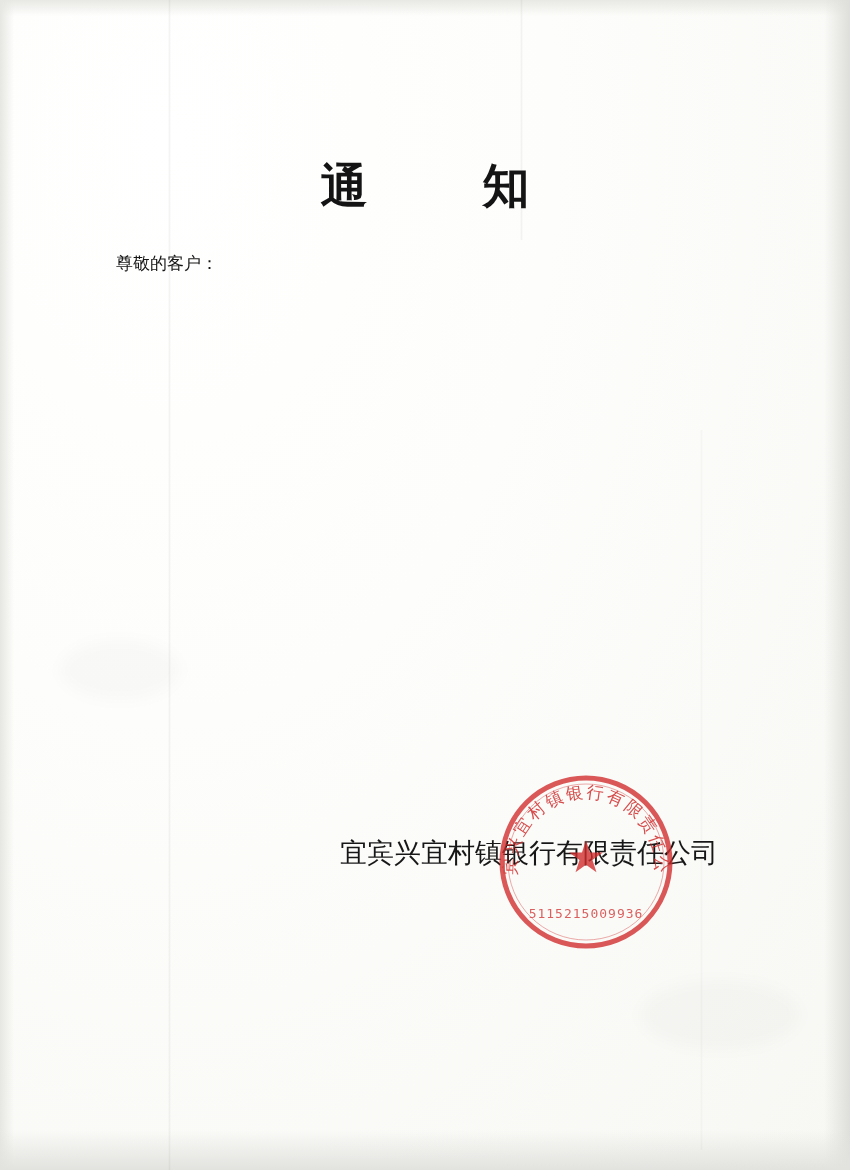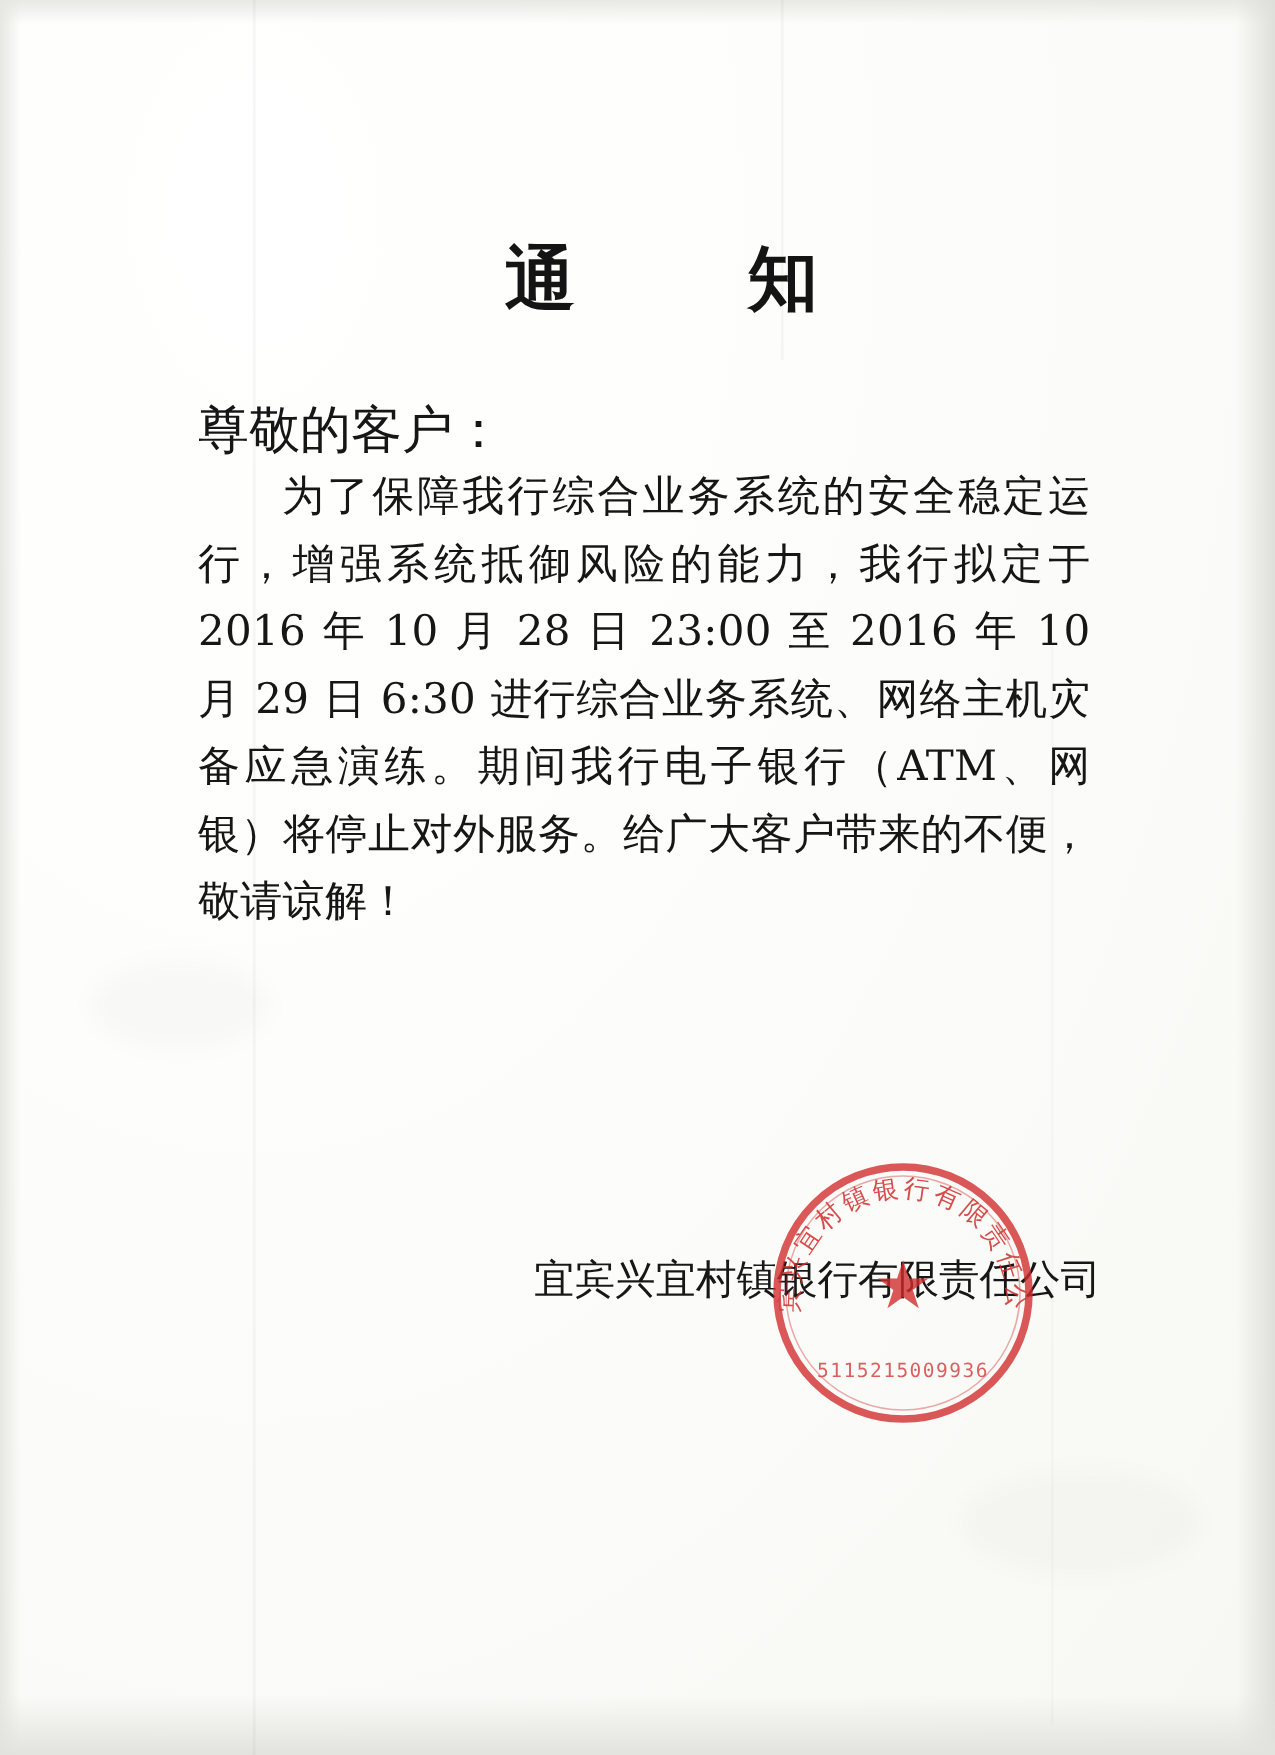--- a/index.html
+++ b/index.html
@@ -73,42 +73,41 @@
     pointer-events: none;
   }
 
   
   .doc-body {
     position: absolute;
     left: 0; top: 0;
     width: 776px;
     height: 1170px;
     color: #1b1b1b;
-    margin-left: 16px;
   }
 
   .doc-title {
     position: absolute;
     top: 155px;
     left: 0;
     width: 850px;
     text-align: center;
     font-size: 47px;
     font-weight: bold;
     letter-spacing: 34px;
     text-indent: 34px;
     font-family: "DejaVu Serif", serif;
     color: #141414;
   }
 
   .salutation {
     position: absolute;
-    top: 264px;
+    top: 252px;
     left: 116px;
-    font-size: 34px;
+    font-size: 17px;
     font-family: Liberation Serif, serif;
     color: #161616;
   }
 
   .paragraph {
     position: absolute;
     top: 308px;
     left: 116px;
     width: 595px;
     font-size: 28px;
@@ -170,21 +169,20 @@
   <div class="fold f3"></div>
   <div class="smudge" style="left:60px; top:640px; width:120px; height:60px;"></div>
   <div class="smudge" style="left:640px; top:980px; width:160px; height:70px;"></div>
 
   <div class="doc-body">
 
     <div class="doc-title">通　知</div>
 
     <div class="salutation">尊敬的客户：</div>
 
-    <div class="paragraph">为了保障我行综合业务系统的安全稳定运行，增强系统抵御风险的能力，我行拟定于 2016 年 10 月 28 日 23:00 至 2016 年 10 月 29 日 6:30 进行综合业务系统、网络主机灾备应急演练。期间我行电子银行（ATM、网银）将停止对外服务。给广大客户带来的不便，敬请谅解！</div>
 
     <div class="signature">宜宾兴宜村镇银行有限责任公司</div>
 
 
     <div class="seal">
       <svg width="180" height="180" viewBox="0 0 180 180" xmlns="http://www.w3.org/2000/svg">
         <circle cx="90" cy="90" r="84" fill="none" stroke="#d02c2c" stroke-width="5" opacity="0.9"></circle>
         <circle cx="90" cy="90" r="78" fill="none" stroke="#d02c2c" stroke-width="1" opacity="0.45"></circle>
         <path id="sealArc" d="M 90,168 A 78,78 0 1,1 90.01,168" fill="none"></path>
         <defs>

